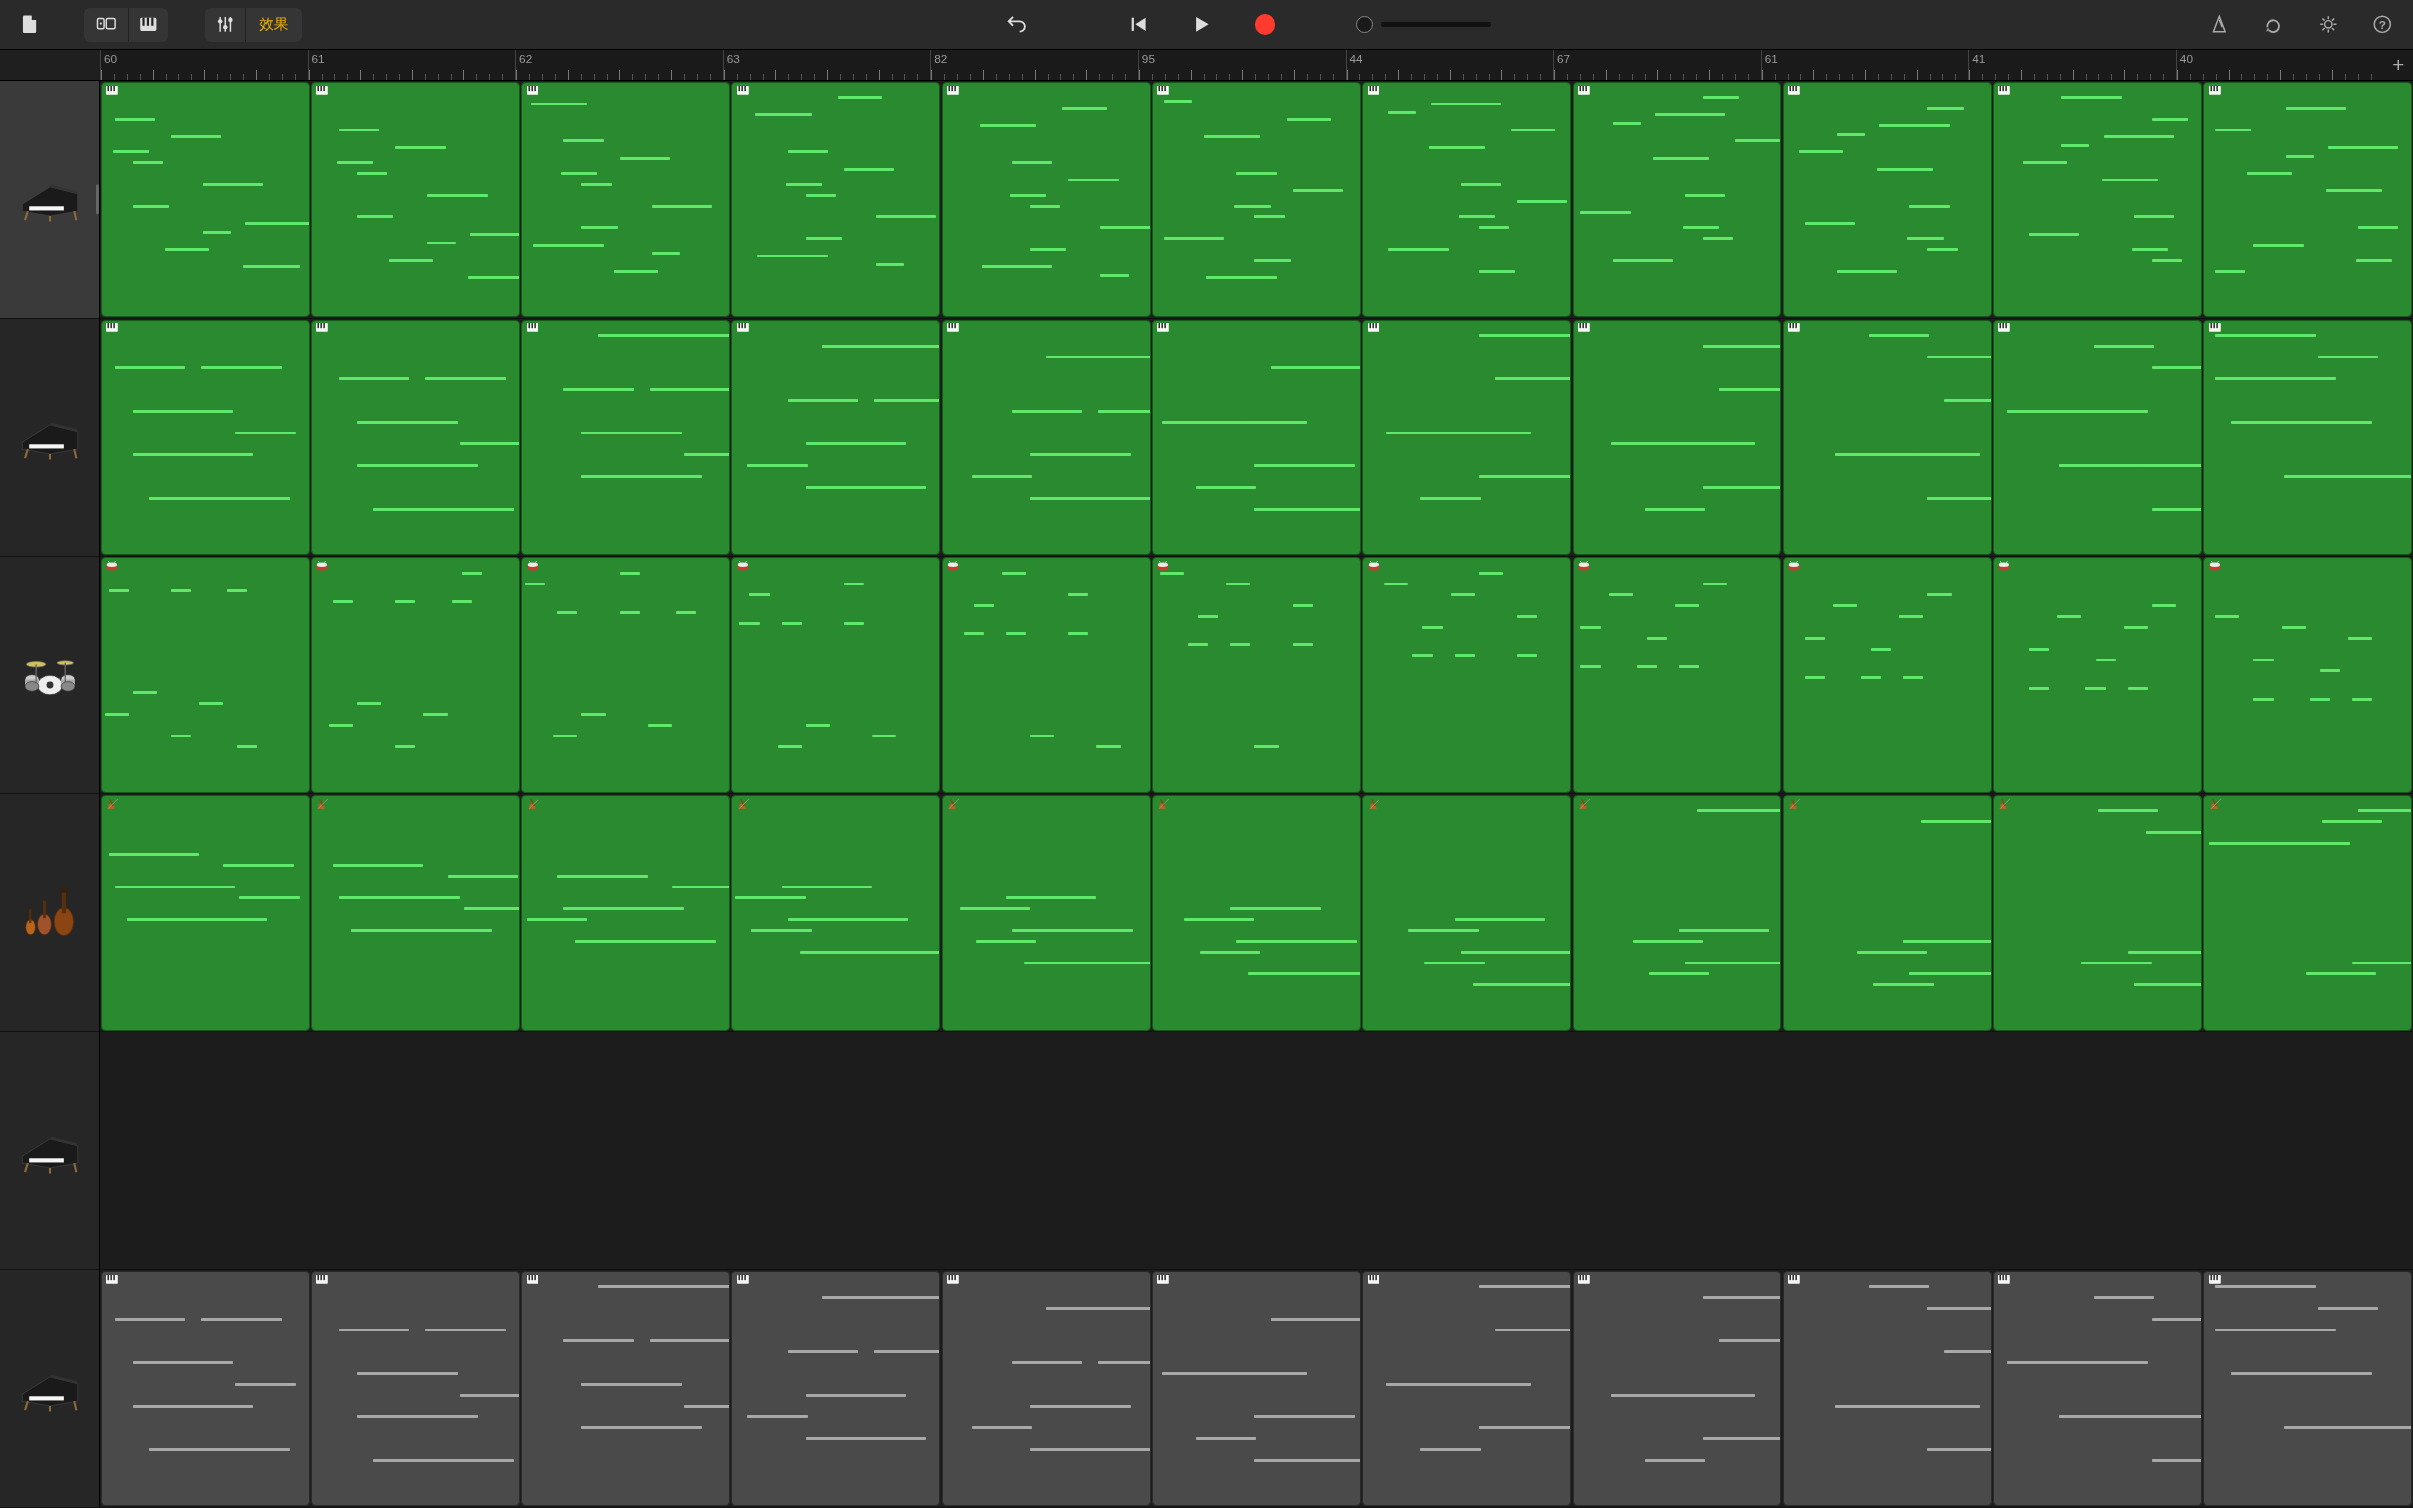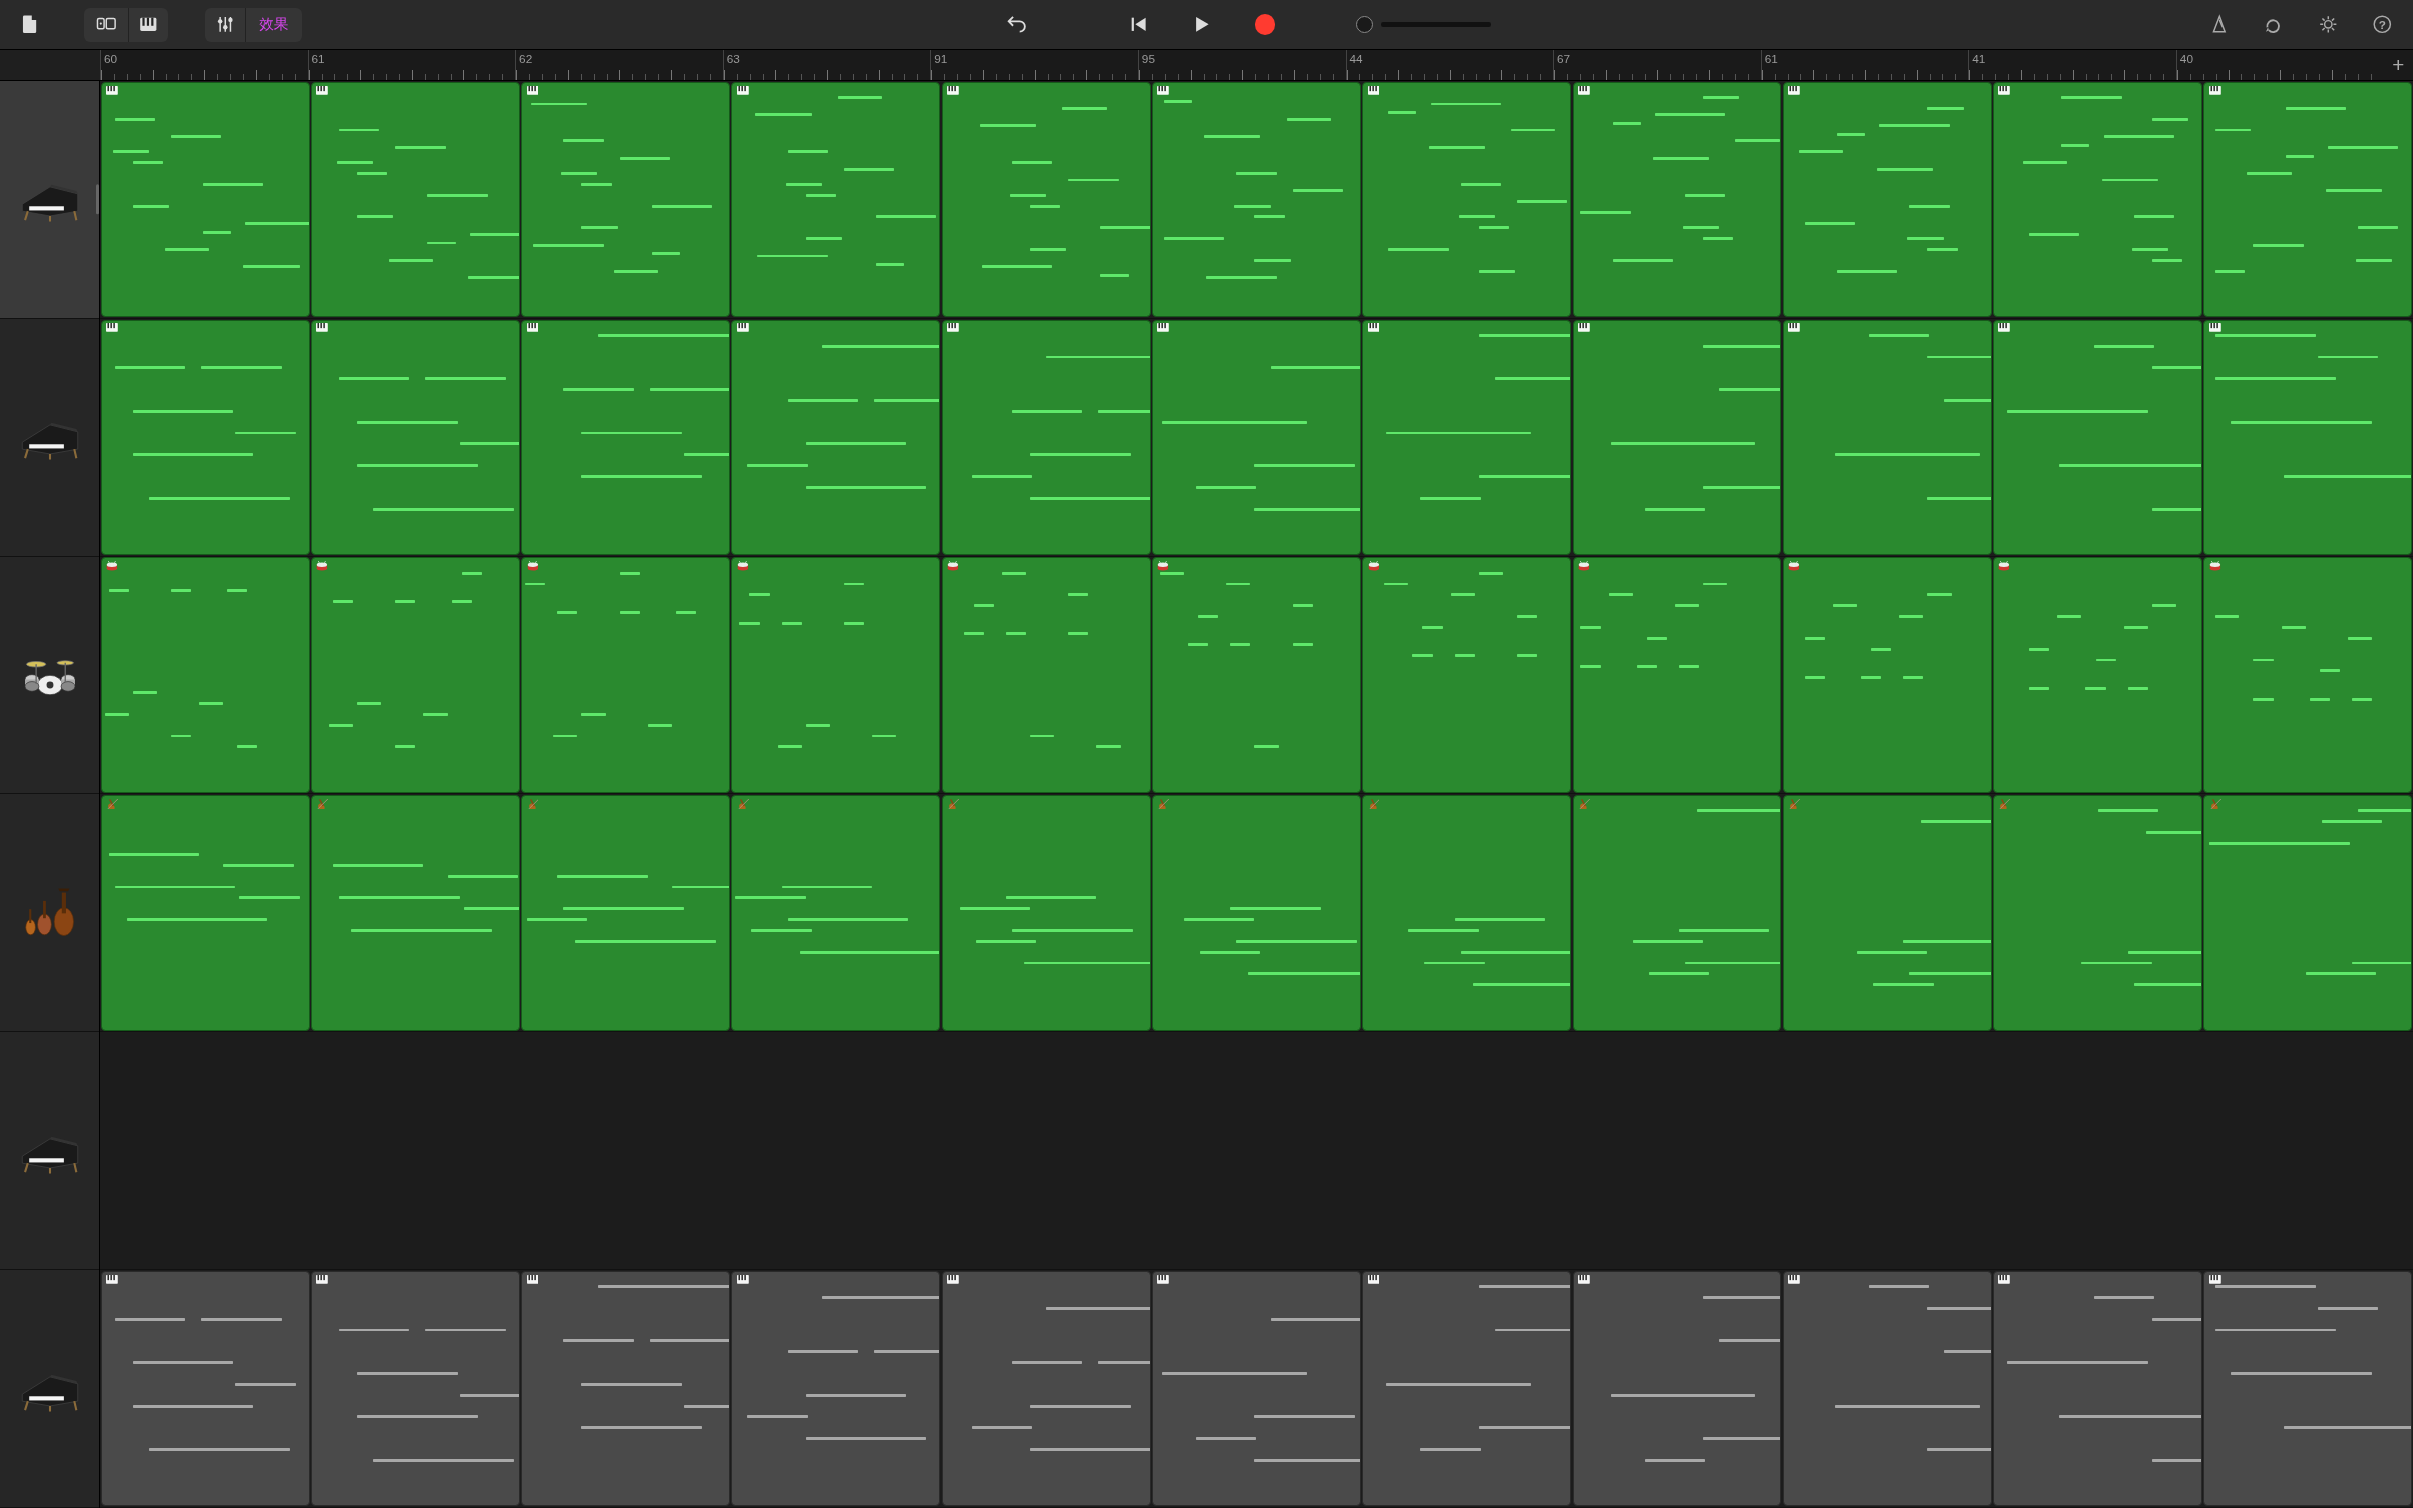--- a/index.html
+++ b/index.html
@@ -23,21 +23,21 @@
     display: flex;
     align-items: center;
     justify-content: center;
     color: #ddd;
     cursor: pointer;
   }
   .tb-btn svg { display: block; }
   .tb-group { display: flex; background: #353535; border-radius: 5.9px; overflow: hidden; }
   .tb-group .tb-btn { border-radius: 0; }
   .tb-group .tb-btn + .tb-btn { border-left: 0.7px solid #222; }
-  .fx-label { color: #d946ef; font-size: 14.7px; padding: 0 13.3px; justify-content: center; }
+  .fx-label { color: #eab308; font-size: 14.7px; padding: 0 13.3px; justify-content: center; }
   .spacer-sm { width: 22px; }
   .center { flex: 1; display: flex; align-items: center; justify-content: center; gap: 29.5px; }
   .rec-dot { width: 20.6px; height: 20.6px; border-radius: 50%; background: #ff3b30; }
   .master-vol {
     display: flex; align-items: center; gap: 7.4px;
   }
   .vol-knob { width: 17.7px; height: 17.7px; border-radius: 50%; border: 1.5px solid #888; background: #1a1a1a; }
   .vol-track { width: 110px; height: 4.4px; background: #111; border-radius: 2.2px; position: relative; }
   .right-tools { display: flex; align-items: center; gap: 20.6px; margin-left: 14.7px; }
 
@@ -379,21 +379,21 @@
               <span></span>
               <span></span>
               <span></span>
               <span class="q"></span>
               <span></span>
               <span></span>
               <span></span>
             </div>
           </div>
           <div class="bar-cell">
-            <div class="num">91</div>
+            <div class="num">82</div>
             <div class="ticks">
               <span class="q"></span>
               <span></span>
               <span></span>
               <span></span>
               <span class="q"></span>
               <span></span>
               <span></span>
               <span></span>
               <span class="q"></span>

